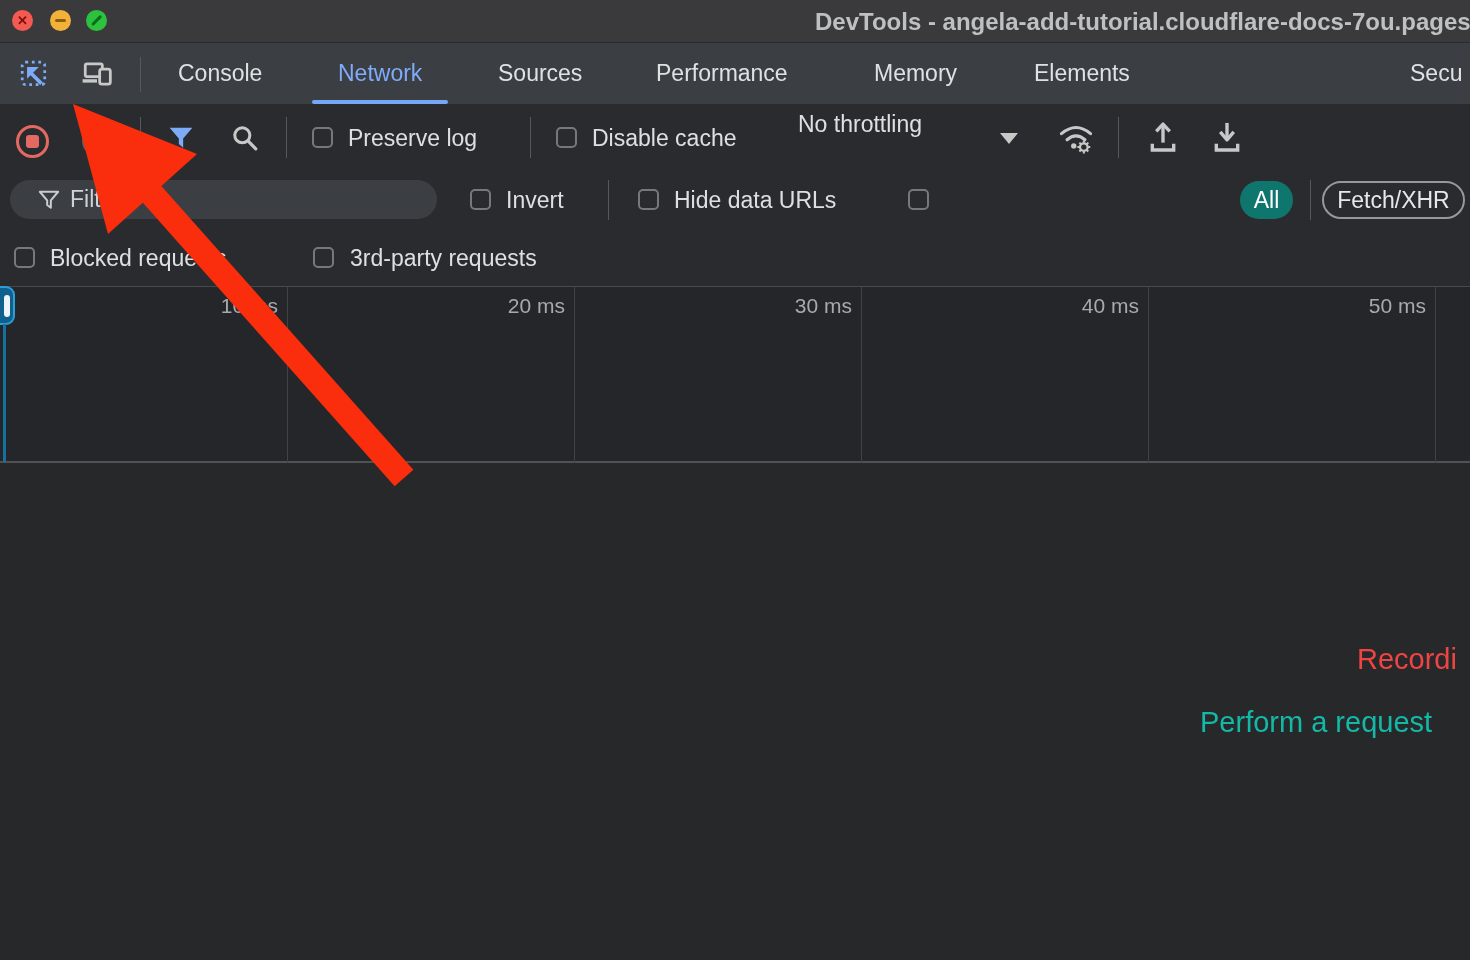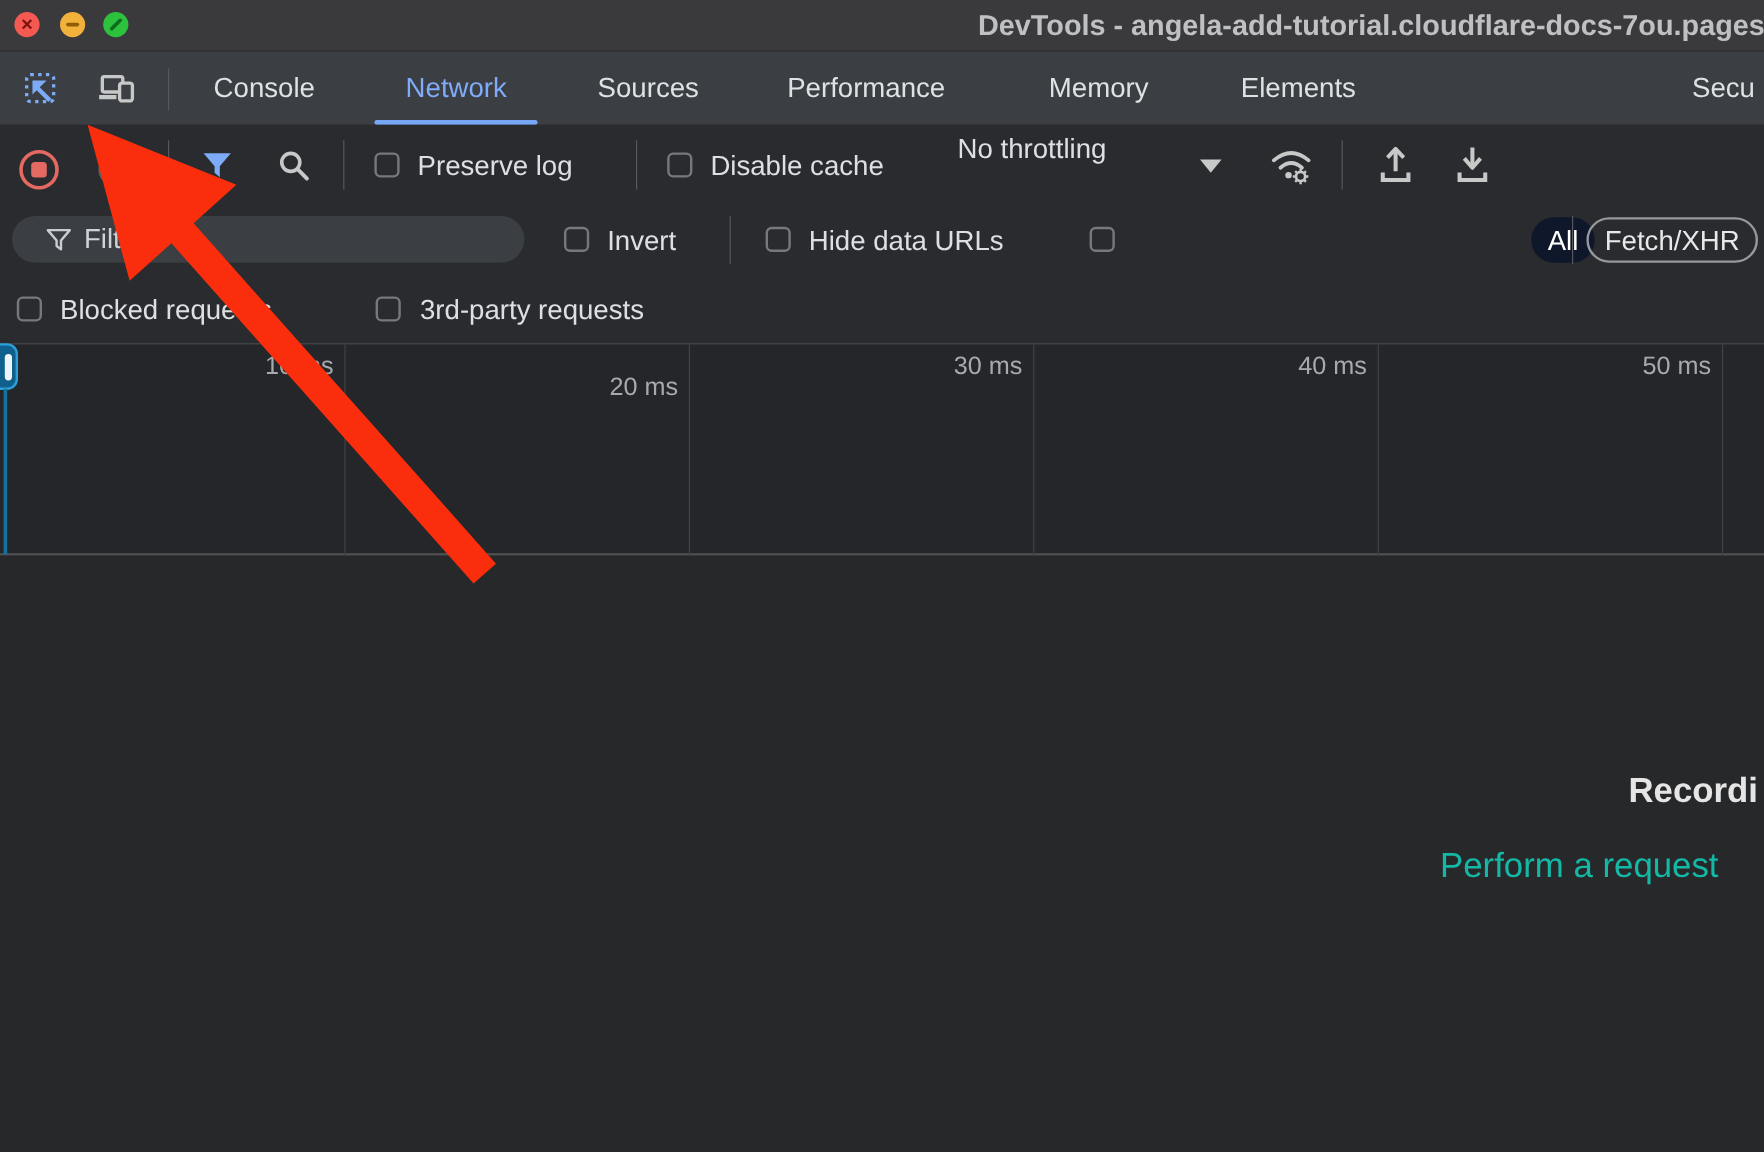--- a/index.html
+++ b/index.html
@@ -46,40 +46,40 @@
 
   
   #filter-row { position:absolute; left:0; top:171px; width:1470px; height:58px; background:#2a2b2e; }
   #filter-pill { position:absolute; left:10px; top:9px; width:427px; height:39px;
                  background:#3b3e42; border-radius:20px; display:flex; align-items:center; }
   #filter-input { position:absolute; left:60px; top:4px; width:350px; height:31px; border:none; outline:none;
                   background:transparent; color:#e8eaed; font-size:23px; font-family:"Liberation Sans",sans-serif; }
   #filter-input::placeholder { color:#cfd2d6; opacity:1; }
   .pillbtn { position:absolute; top:10px; height:38px; display:flex; align-items:center;
              justify-content:center; font-size:23px; border-radius:19px; white-space:nowrap; }
-  #all-pill { left:1276px; width:53px; background:#0f172a; color:#ffffff; }
+  #all-pill { left:1240px; width:53px; background:#0f766e; color:#ffffff; }
   #fetchxhr-pill { left:1322px; width:143px; border:2px solid #95989c; color:#e6e8ea; background:transparent; }
 
   
   #blocked-row { position:absolute; left:0; top:229px; width:1470px; height:57px; background:#2a2b2e; }
 
   
   #overview { position:absolute; left:0; top:286px; width:1470px; height:177px; background:#252629;
               border-top:1px solid #47494c; border-bottom:2px solid #505254; }
   .gridline { position:absolute; top:0; width:1px; height:177px; background:#404245; }
   .marker { position:absolute; top:7px; font-size:21px; color:#a6aaae; white-space:nowrap; }
   #ov-handle { position:absolute; left:-9px; top:-1px; width:24px; height:39px; border-radius:9px;
                background:#0f608c; border:2.5px solid #2d9fd8; }
   #ov-grip { position:absolute; left:11px; top:7px; width:6px; height:22px; border-radius:3px; background:#eef4f9; }
   #ov-line { position:absolute; left:3px; top:37px; width:3px; height:138px; background:#15719f; }
 
   
   #content { position:absolute; left:0; top:463px; width:1470px; height:497px; background:#27282a; }
   .hint { position:absolute; font-size:29px; white-space:nowrap; }
-  #hint1 { left:1357px; top:180px; color:#e5e5e5;font-weight:bold; }
+  #hint1 { left:1357px; top:180px; color:#ef4444; }
   #hint2 { left:1200px; top:243px; color:#14b8a6; }
 
   
   #arrow-overlay { position:absolute; left:0; top:0; width:1470px; height:960px;
                    pointer-events:none; z-index:50; }
 </style>
 </head>
 <body>
 
 <div id="titlebar">
@@ -218,21 +218,21 @@
 </div>
 
 <div id="overview">
   <div class="gridline" style="left:287px;"></div>
   <div class="gridline" style="left:574px;"></div>
   <div class="gridline" style="left:861px;"></div>
   <div class="gridline" style="left:1148px;"></div>
   <div class="gridline" style="left:1435px;"></div>
 
   <div class="marker" style="right:1192px;">10 ms</div>
-  <div class="marker" style="right:905px;margin-top:17px;">20 ms</div>
+  <div class="marker" style="right:905px;">20 ms</div>
   <div class="marker" style="right:618px;">30 ms</div>
   <div class="marker" style="right:331px;">40 ms</div>
   <div class="marker" style="right:44px;">50 ms</div>
 
   <div id="ov-handle">
     <div id="ov-grip"></div>
   </div>
   <div id="ov-line"></div>
 </div>
 

